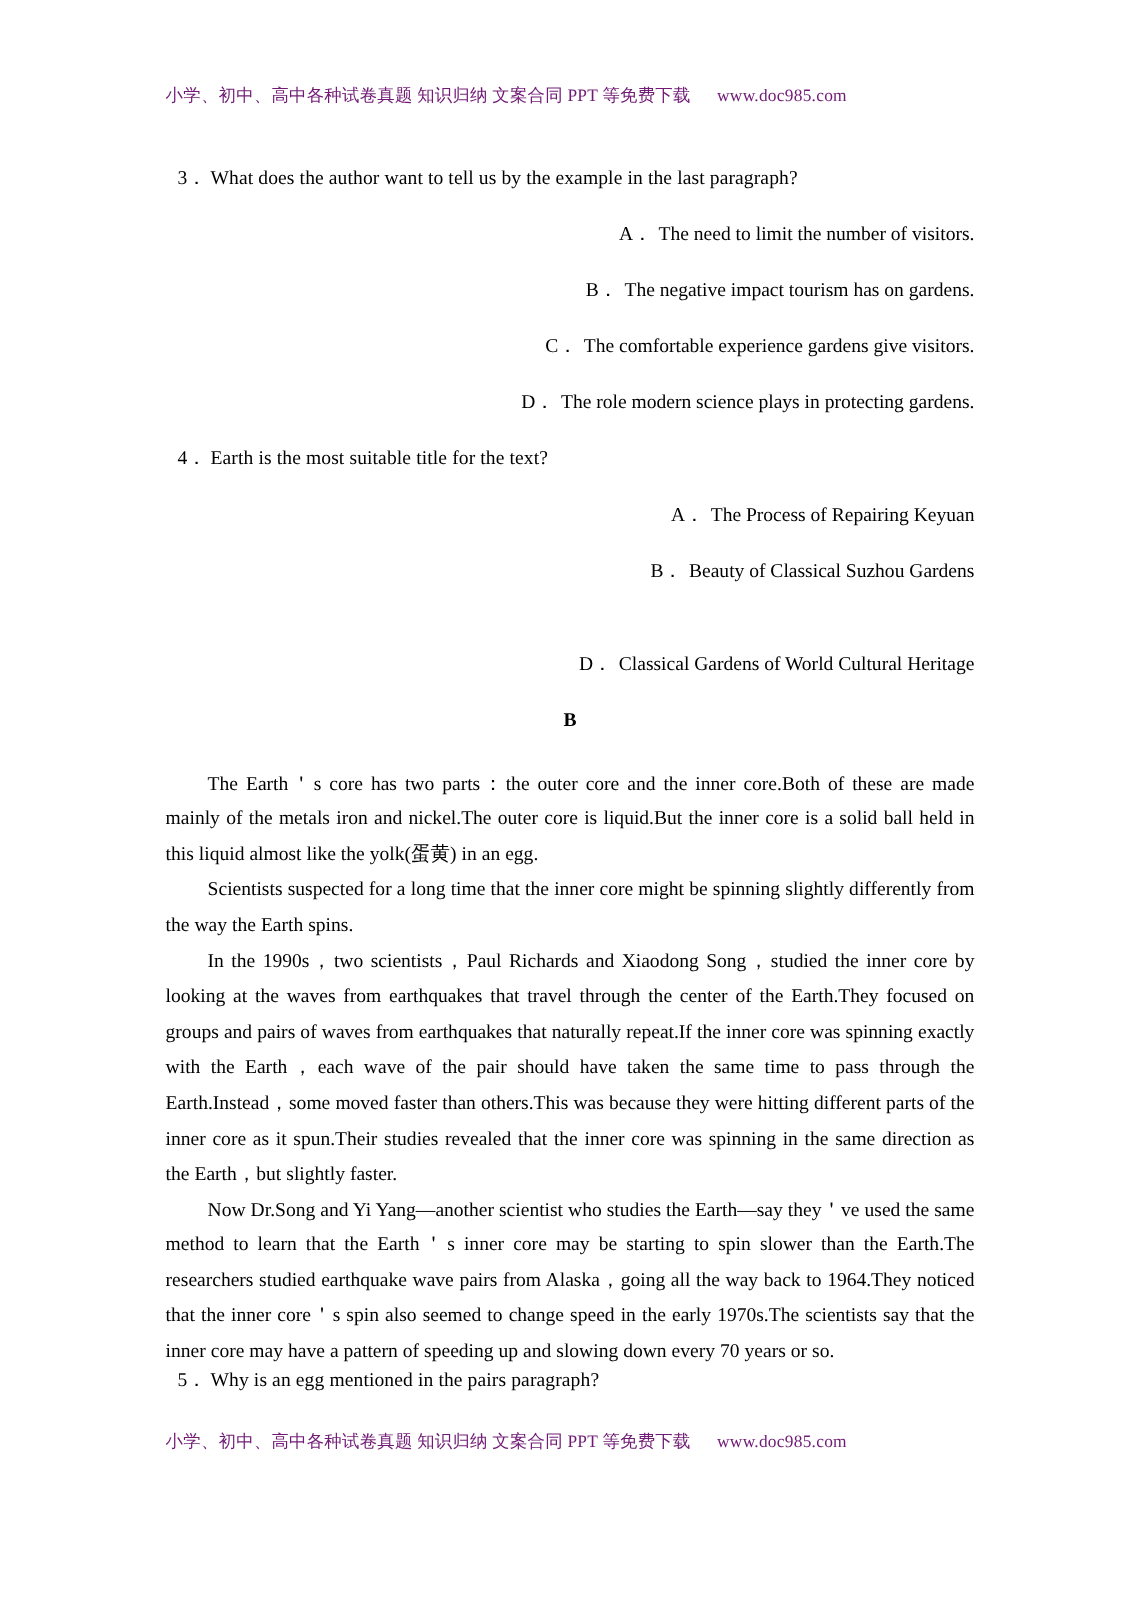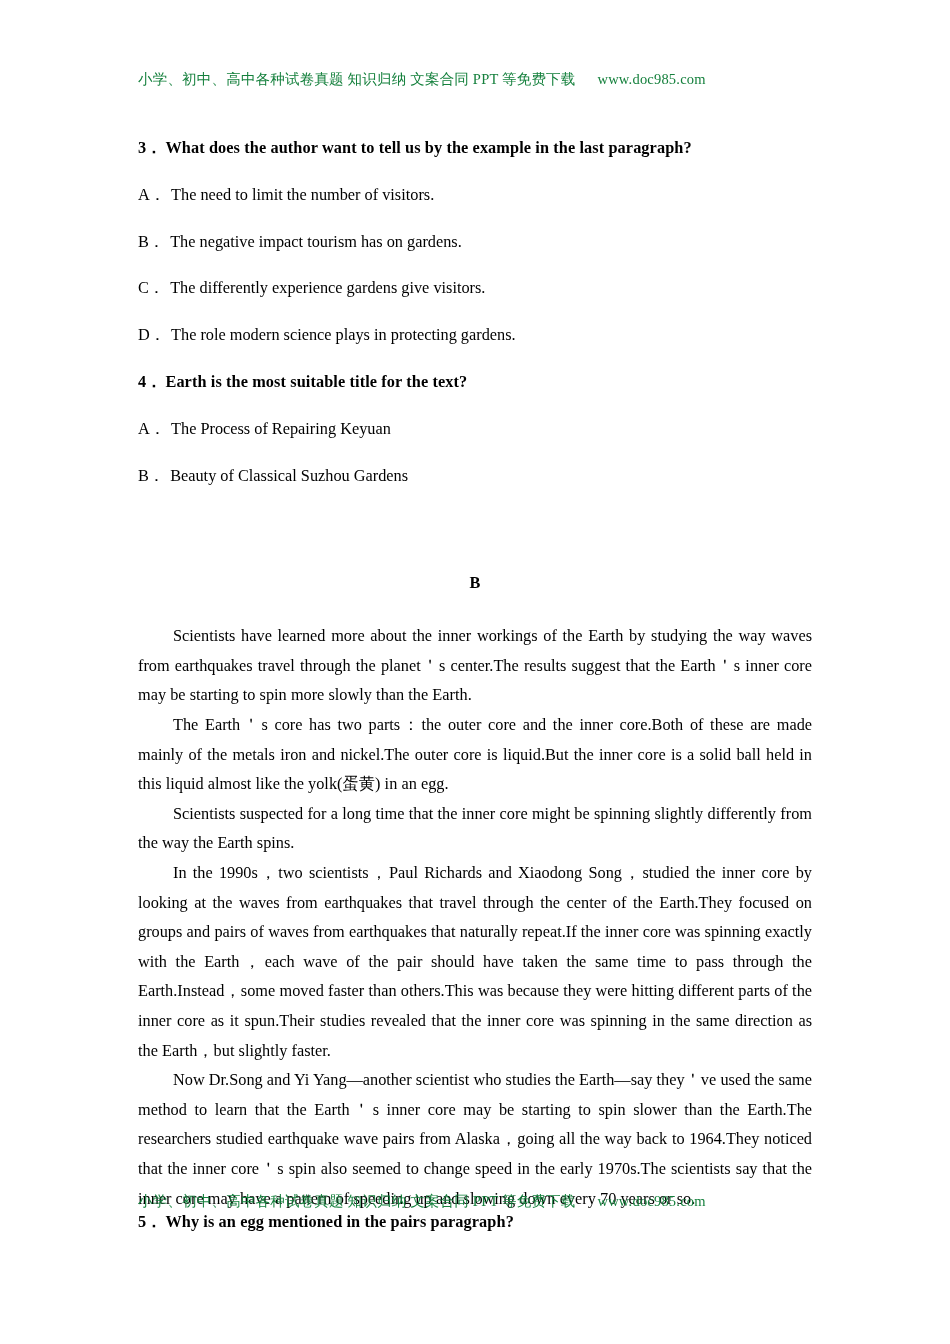--- a/index.html
+++ b/index.html
@@ -23,21 +23,21 @@
     height: 1344px;
     box-sizing: border-box;
   }
 
   
   .promo {
     position: absolute;
     left: 138px;
     width: 674px;
     font-size: 14.5px;
-    color: #15803d;
+    color: #701a75;
     letter-spacing: 0.2px;
     white-space: nowrap;
     font-family: "Liberation Serif", "DejaVu Serif", serif;
   }
   .promo-header { top: 70px; }
   .promo-footer { top: 1192px; }
   .promo .gap { display: inline-block; width: 22px; }
   .promo .url {
     font-family: "Liberation Serif", "DejaVu Serif", serif;
   }
@@ -45,40 +45,41 @@
   
   .content {
     position: absolute;
     left: 138px;
     top: 140px;
     width: 674px;
   }
 
   
   .q-stem {
-    font-weight: bold;
+    font-weight: normal;
     font-size: 16.3px;
     line-height: 1.0;
-    margin: 0 0 0 0;
+    margin: 0 0 0 10px;
     padding: 0;
     letter-spacing: 0.1px;
   }
   .q-num {
     display: inline;
     letter-spacing: -0.5px;
   }
   .q-stem .stem-text { margin-left: 4px; }
 
   
   .opt {
     font-size: 16.3px;
     line-height: 1.0;
     margin: 0;
     padding: 0;
     white-space: nowrap;
+    text-align: right;
   }
   .opt-letter { letter-spacing: -0.5px; }
   .opt-text { margin-left: 6px; }
 
   
   .row { height: 30.5px; display: block; }
 
   
   .section-label {
     text-align: center;
@@ -122,21 +123,21 @@
       <span class="opt-letter">A．</span><span class="opt-text">The need to limit the number of visitors.</span>
     </div>
     <div class="row"></div>
 
     <div class="opt">
       <span class="opt-letter">B．</span><span class="opt-text">The negative impact tourism has on gardens.</span>
     </div>
     <div class="row"></div>
 
     <div class="opt">
-      <span class="opt-letter">C．</span><span class="opt-text">The differently experience gardens give visitors.</span>
+      <span class="opt-letter">C．</span><span class="opt-text">The comfortable experience gardens give visitors.</span>
     </div>
     <div class="row"></div>
 
     <div class="opt">
       <span class="opt-letter">D．</span><span class="opt-text">The role modern science plays in protecting gardens.</span>
     </div>
     <div class="row"></div>
 
     <div class="q-stem">
       <span class="q-num">4．</span><span class="stem-text">Earth is the most suitable title for the text?</span>
@@ -148,26 +149,28 @@
     </div>
     <div class="row"></div>
 
     <div class="opt">
       <span class="opt-letter">B．</span><span class="opt-text">Beauty of Classical Suzhou Gardens</span>
     </div>
     <div class="row"></div>
 
     <div class="row"></div>
 
+    <div class="opt">
+      <span class="opt-letter">D．</span><span class="opt-text">Classical Gardens of World Cultural Heritage</span>
+    </div>
     <div class="row"></div>
 
     <div class="section-label">B</div>
     <div style="height:29.6px"></div>
 
-    <p class="para">Scientists have learned more about the inner workings of the Earth by studying the way waves from earthquakes travel through the planet＇s center.The results suggest that the Earth＇s inner core may be starting to spin more slowly than the Earth.</p>
     <p class="para">The Earth＇s core has two parts：the outer core and the inner core.Both of these are made mainly of the metals iron and nickel.The outer core is liquid.But the inner core is a solid ball held in this liquid almost like the yolk(蛋黄) in an egg.</p>
     <p class="para">Scientists suspected for a long time that the inner core might be spinning slightly differently from the way the Earth spins.</p>
     <p class="para">In the 1990s，two scientists，Paul Richards and Xiaodong Song，studied the inner core by looking at the waves from earthquakes that travel through the center of the Earth.They focused on groups and pairs of waves from earthquakes that naturally repeat.If the inner core was spinning exactly with the Earth，each wave of the pair should have taken the same time to pass through the Earth.Instead，some moved faster than others.This was because they were hitting different parts of the inner core as it spun.Their studies revealed that the inner core was spinning in the same direction as the Earth，but slightly faster.</p>
     <p class="para">Now Dr.Song and Yi Yang—another scientist who studies the Earth—say they＇ve used the same method to learn that the Earth＇s inner core may be starting to spin slower than the Earth.The researchers studied earthquake wave pairs from Alaska，going all the way back to 1964.They noticed that the inner core＇s spin also seemed to change speed in the early 1970s.The scientists say that the inner core may have a pattern of speeding up and slowing down every 70 years or so.</p>
 
     <div style="height:1px"></div>
 
     <div class="q-stem">
       <span class="q-num">5．</span><span class="stem-text">Why is an egg mentioned in the pairs paragraph?</span>
     </div>

